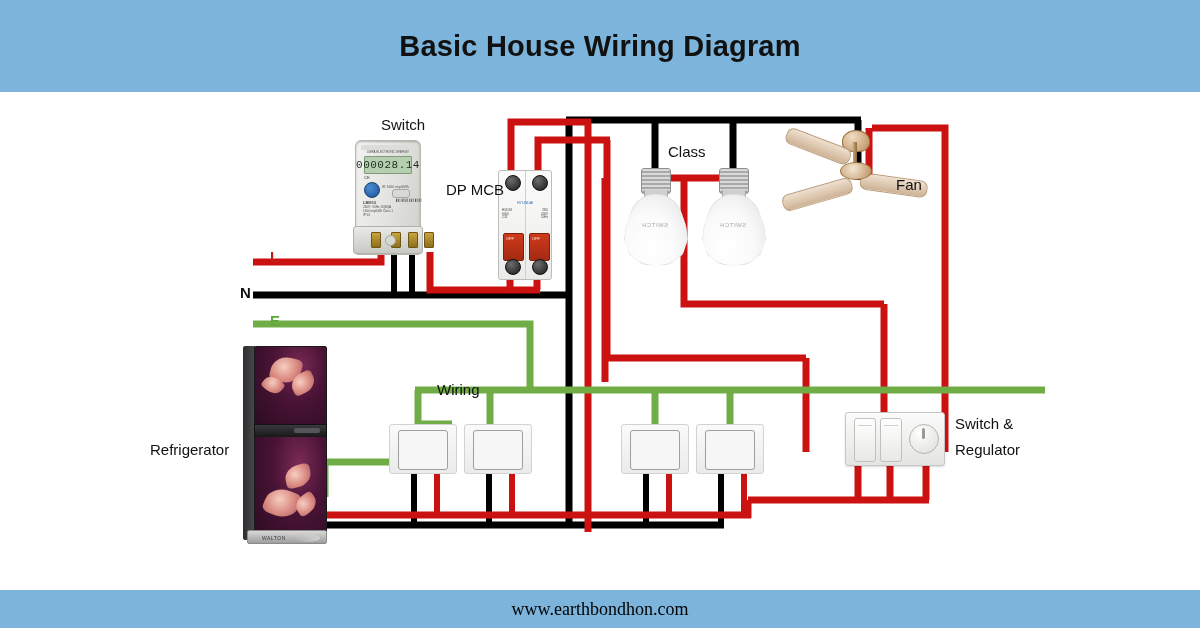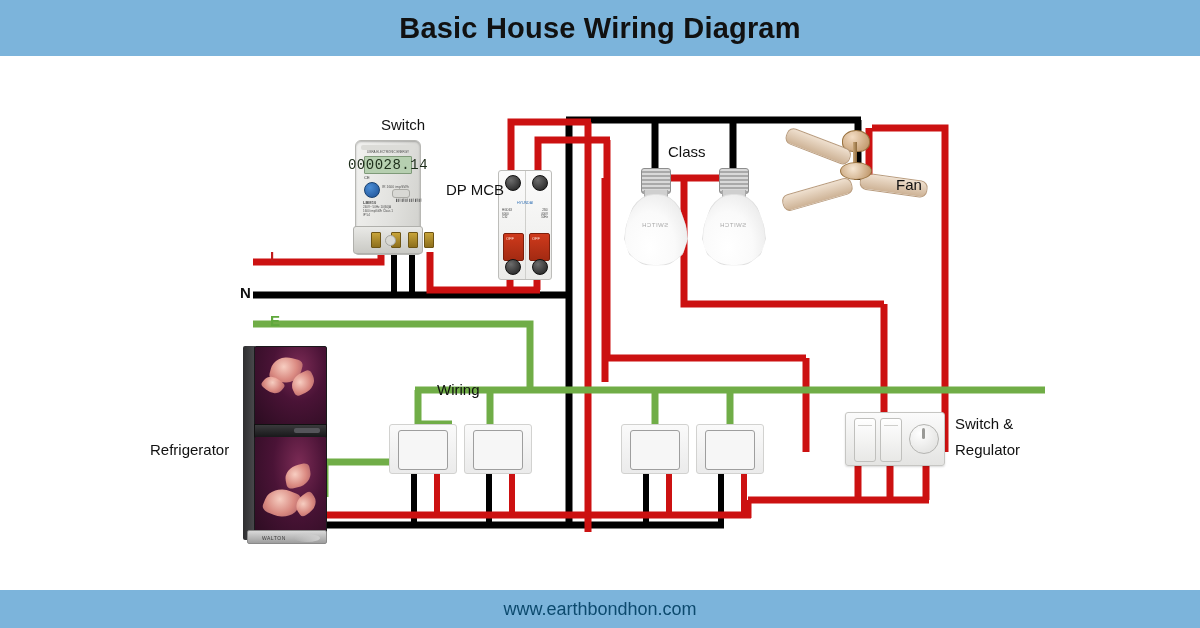--- a/index.html
+++ b/index.html
@@ -1,41 +1,41 @@
 <!DOCTYPE html>
 <html><head>
 <meta charset="utf-8">
 <style>
   html,body{margin:0;padding:0;background:#ffffff;}
   body{width:1200px;height:628px;font-family:"Liberation Sans",sans-serif;overflow:hidden;}
   #page{position:relative;width:1200px;height:628px;background:#ffffff;}
 
   .band{position:absolute;left:0;width:1200px;background:#7cb4db;display:flex;align-items:center;justify-content:center;}
-  #header-band{top:0;height:56px;}
+  #header-band{top:0;height:92px;}
   #footer-band{bottom:0;height:38px;}
 
   #page-title{font-size:29px;font-weight:bold;color:#111111;letter-spacing:.2px;}
-  #footer-url{font-size:18px;color:#0c4a6e;}
+  #footer-url{font-size:18px;color:#000000;font-family:Liberation Serif, serif;}
 
   #canvas{position:absolute;left:0;top:72px;width:1200px;height:518px;}
   svg#wiring{position:absolute;left:0;top:0;width:1200px;height:518px;}
 
   .lbl{position:absolute;font-size:15px;color:#111111;white-space:nowrap;}
   .lbl.red{color:#c01a1a;font-weight:bold;}
   .lbl.grn{color:#5fa83c;font-weight:bold;}
   .lbl.blk{color:#111111;font-weight:bold;}
 
   
   #meter{position:absolute;left:355px;top:68px;width:66px;height:115px;}
   .meter-body{position:absolute;inset:0;background:linear-gradient(100deg,#f2f2f0 0%,#e2e2df 55%,#cfcfcb 100%);
     border:1px solid #b8b8b4;border-radius:6px 6px 3px 3px;box-shadow:0 1px 2px rgba(0,0,0,.25) inset;}
   .meter-top{position:absolute;left:5px;right:5px;top:4px;height:5px;background:#dcdcd8;border-radius:2px;}
   .meter-brand{position:absolute;left:6px;right:6px;top:9px;height:5px;font-size:3px;color:#4a4a4a;text-align:center;line-height:5px;overflow:hidden;}
   .meter-lcd{position:absolute;left:8px;right:8px;top:15px;height:16px;background:#b6cfb0;border:1px solid #7f9a79;border-radius:1px;
-    display:flex;align-items:center;justify-content:center;font-family:"Liberation Mono",monospace;font-size:14px;color:#1d2d1a;letter-spacing:.5px;}
+    display:flex;align-items:center;justify-content:center;font-family:"Liberation Mono",monospace;font-size:11px;color:#1d2d1a;letter-spacing:.5px;}
   .meter-ce{position:absolute;left:8px;top:34px;font-size:4px;color:#333;}
   .meter-btn{position:absolute;left:8px;top:41px;width:14px;height:14px;border-radius:50%;background:radial-gradient(circle at 35% 32%,#4b8ed6,#1d4f93);border:1px solid #17406f;}
   .meter-ir{position:absolute;left:26px;top:44px;font-size:3.5px;color:#555;}
   .meter-slot{position:absolute;left:36px;top:48px;width:16px;height:7px;background:#d8d8d4;border:1px solid #a9a9a4;border-radius:3px;}
   .meter-txtblk{position:absolute;left:7px;top:60px;width:34px;font-size:3px;line-height:4px;color:#4d4d4d;}
   .meter-txtblk b{font-size:4px;}
   .meter-bar{position:absolute;left:40px;top:58px;width:18px;height:30px;font-size:2.6px;line-height:3.2px;color:#555;}
   .meter-base{position:absolute;left:-3px;right:-3px;bottom:0;height:26px;background:linear-gradient(180deg,#e9e9e6,#c9c9c4);
     border:1px solid #b0b0ac;border-radius:3px;}
   .term{position:absolute;bottom:6px;width:8px;height:14px;background:linear-gradient(180deg,#c8a43a,#8d6f1c);border:1px solid #6e5514;border-radius:1px;}

